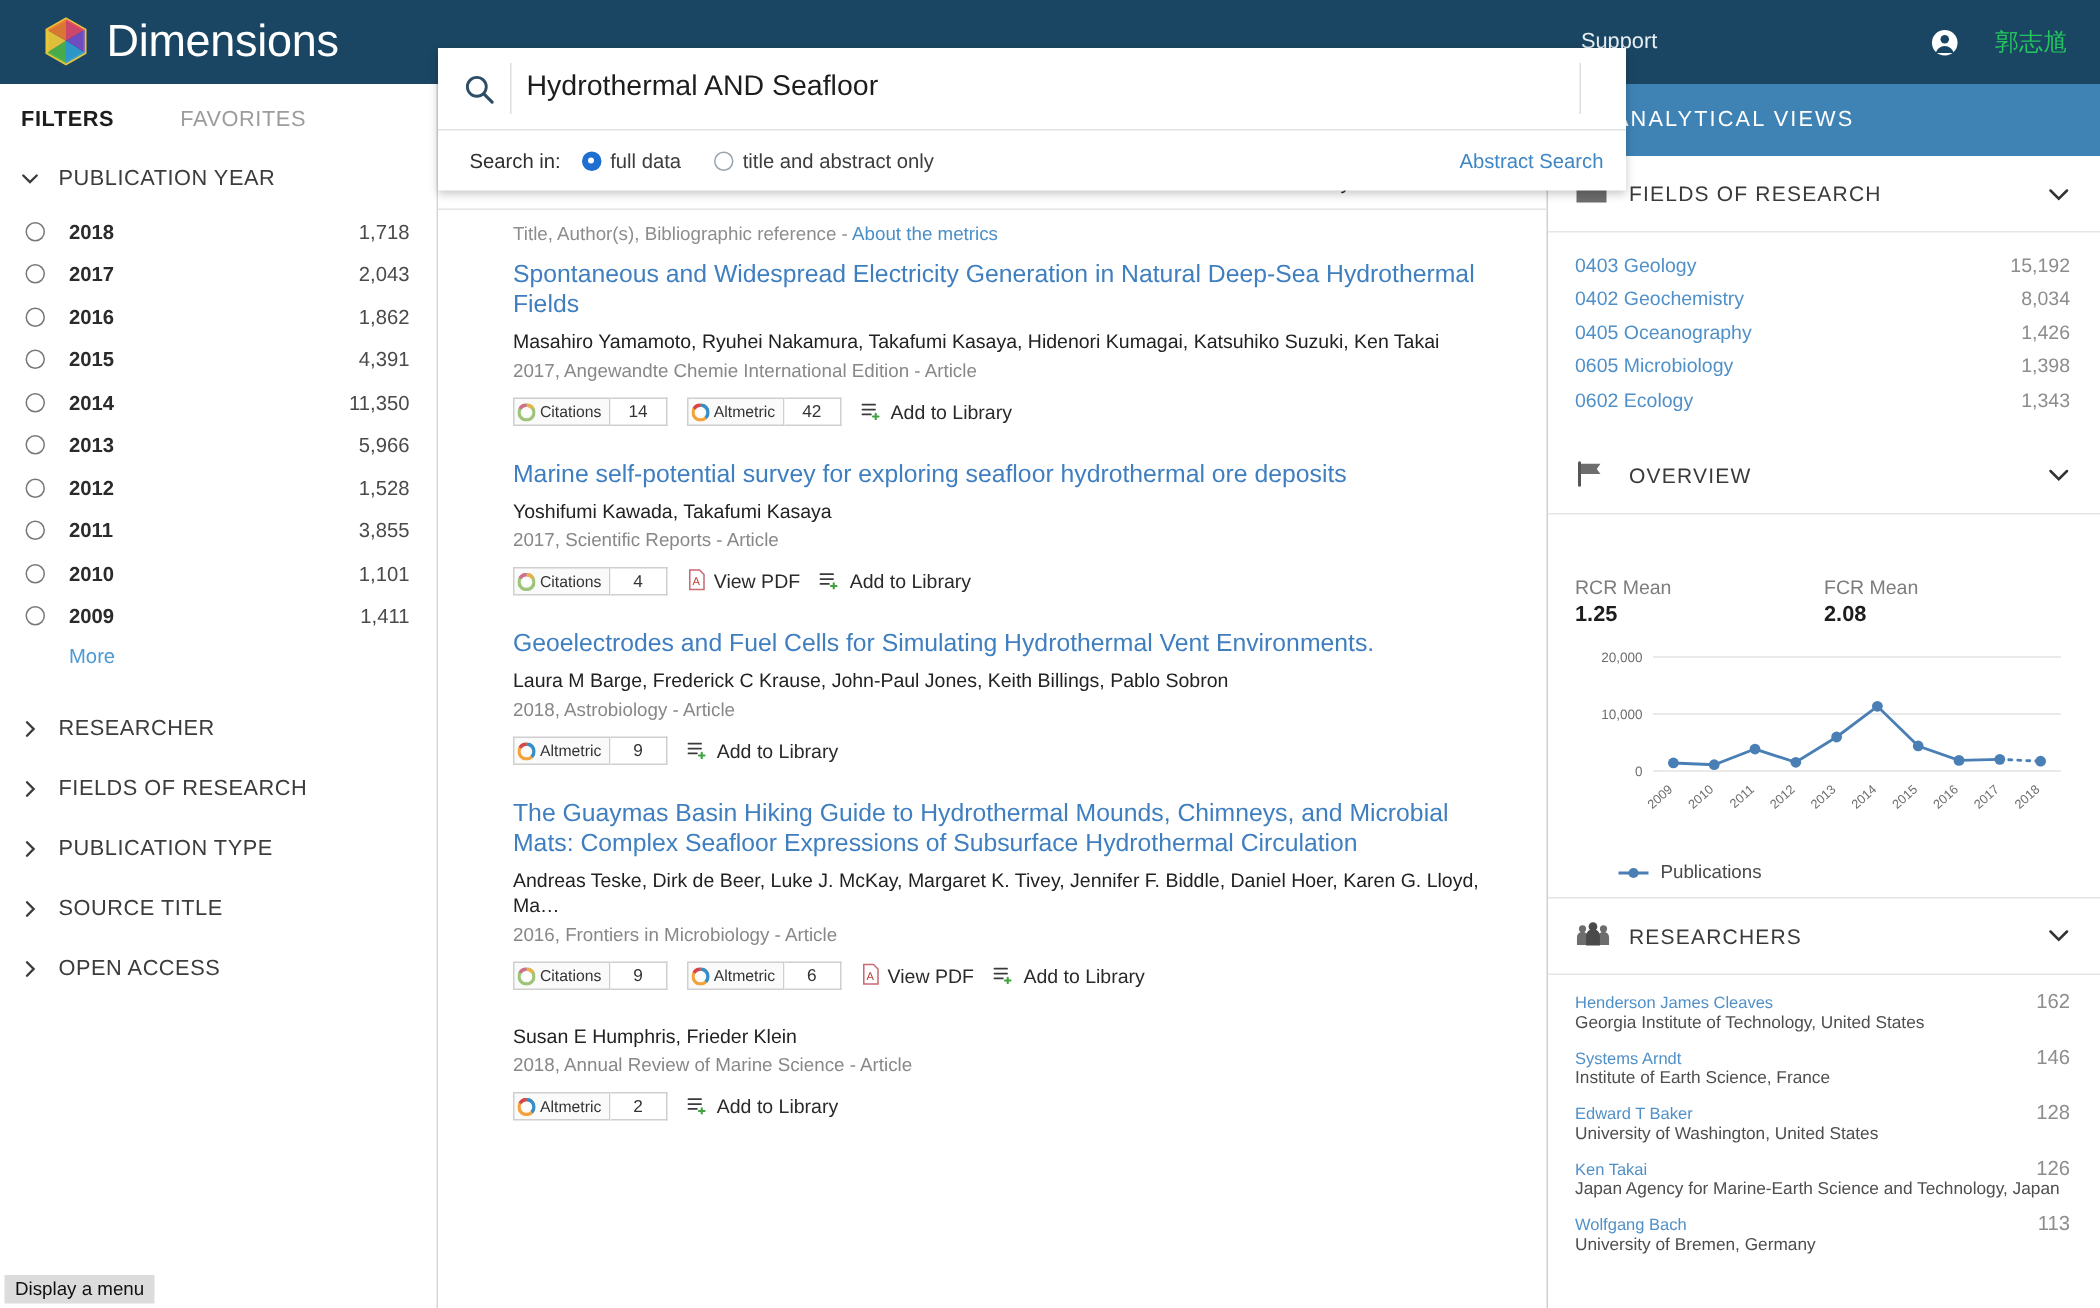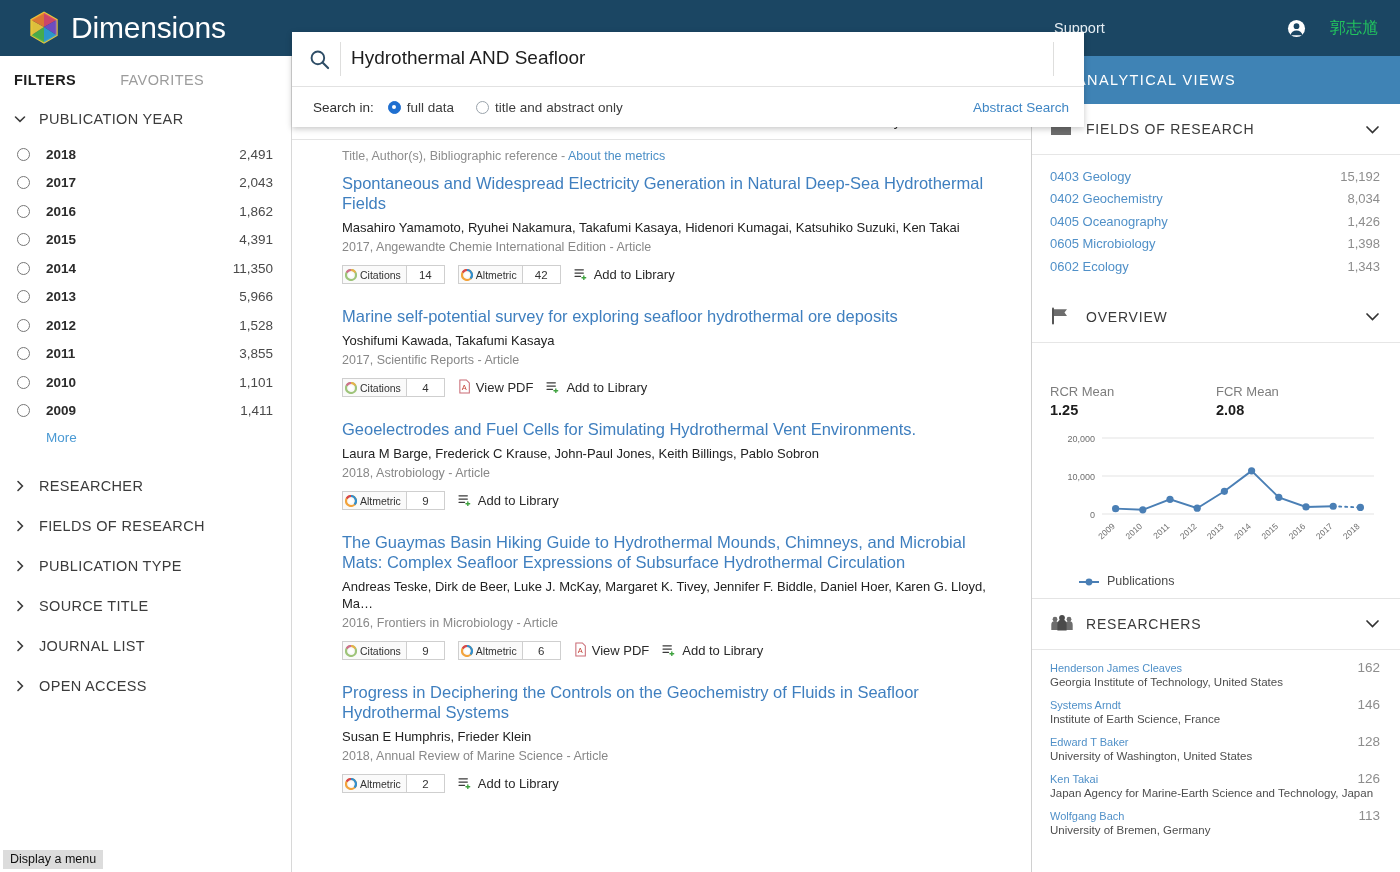--- a/index.html
+++ b/index.html
@@ -280,21 +280,21 @@
             <path d="M1.5 4 L6 8.4 L10.5 4" fill="none" stroke="#3c3c3c" stroke-width="1.6" stroke-linecap="round"></path>
           </svg>
       </span>
       <span class="cap">PUBLICATION YEAR</span>
     </div>
 
     <div class="yearlist">
       <div class="yearrow">
         <span class="radio-o"></span>
         <span class="yearlbl">2018</span>
-        <span class="yearcount">2,491</span>
+        <span class="yearcount">1,718</span>
       </div>
       <div class="yearrow">
         <span class="radio-o"></span>
         <span class="yearlbl">2017</span>
         <span class="yearcount">2,043</span>
       </div>
       <div class="yearrow">
         <span class="radio-o"></span>
         <span class="yearlbl">2016</span>
         <span class="yearcount">1,862</span>
@@ -362,28 +362,20 @@
         </span>
         <span class="cap">PUBLICATION TYPE</span>
       </div>
       <div class="facet-head">
         <span class="chev right">
           <svg viewBox="0 0 12 12" width="12" height="12">
               <path d="M4 1.5 L8.4 6 L4 10.5" fill="none" stroke="#3c3c3c" stroke-width="1.6" stroke-linecap="round"></path>
             </svg>
         </span>
         <span class="cap">SOURCE TITLE</span>
-      </div>
-      <div class="facet-head">
-        <span class="chev right">
-          <svg viewBox="0 0 12 12" width="12" height="12">
-              <path d="M4 1.5 L8.4 6 L4 10.5" fill="none" stroke="#3c3c3c" stroke-width="1.6" stroke-linecap="round"></path>
-            </svg>
-        </span>
-        <span class="cap">JOURNAL LIST</span>
       </div>
       <div class="facet-head">
         <span class="chev right">
           <svg viewBox="0 0 12 12" width="12" height="12">
               <path d="M4 1.5 L8.4 6 L4 10.5" fill="none" stroke="#3c3c3c" stroke-width="1.6" stroke-linecap="round"></path>
             </svg>
         </span>
         <span class="cap">OPEN ACCESS</span>
       </div>
     </div>
@@ -572,21 +564,20 @@
                 <path d="M1 3h9M1 6.5h9M1 10h6" stroke="#3a3a3a" stroke-width="1.3" fill="none" stroke-linecap="round"></path>
                 <path d="M10.5 9.5v4M8.5 11.5h4" stroke="#3fa23f" stroke-width="1.5" stroke-linecap="round"></path>
               </svg>
             </span>
             <span>Add to Library</span>
           </span>
         </div>
       </div>
 
       <div class="result">
-        <div class="r-title">Progress in Deciphering the Controls on the Geochemistry of Fluids in Seafloor Hydrothermal Systems</div>
         <div class="r-authors">Susan E Humphris, Frieder Klein</div>
         <div class="r-source">2018, Annual Review of Marine Science - Article</div>
         <div class="r-actions">
           <span class="badge">
             <span class="badge-lbl">
               <span class="donut">
                 <svg viewBox="0 0 12 12" width="12" height="12">
                   <circle cx="6" cy="6" r="5" fill="none" stroke="#f2a33c" stroke-width="2.2"></circle>
                   <path d="M6 1 a5 5 0 0 1 3.5 8.5" fill="none" stroke="#2f8fd0" stroke-width="2.2"></path>
                   <path d="M1.7 3.5 A5 5 0 0 1 6 1" fill="none" stroke="#d6444f" stroke-width="2.2"></path>

